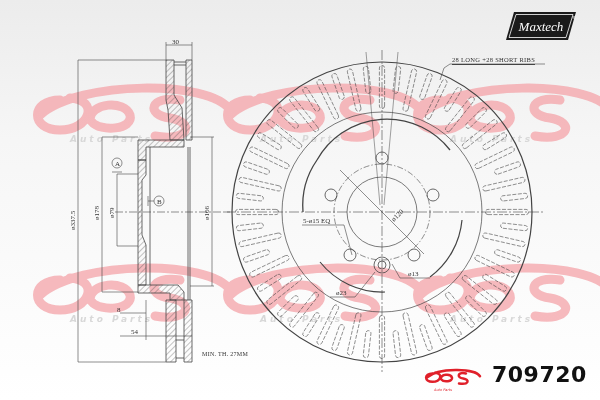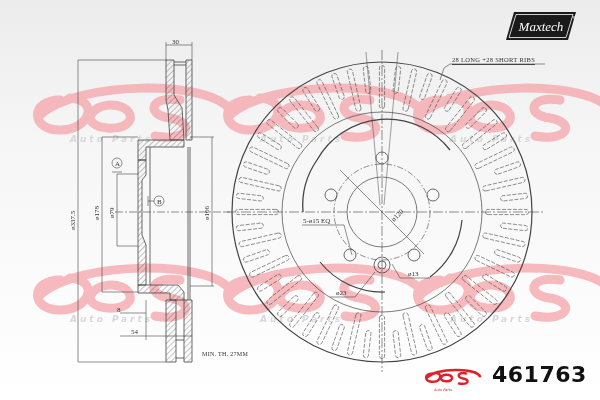--- a/index.html
+++ b/index.html
@@ -244,13 +244,13 @@
 
 <svg width="600" height="400" style="pointer-events:none">
   <g transform="translate(424,365) scale(0.28)" fill="none" stroke="#e0202a" stroke-width="9" stroke-linecap="round">
     <path d="M30 30 C0 30 0 60 30 60 C60 60 70 30 40 28"></path>
     <path d="M60 50 C60 32 95 30 100 45 C104 60 70 62 62 52"></path>
     <path d="M150 30 C120 25 115 45 140 48 C165 52 160 72 125 66"></path>
     <path d="M10 45 C50 10 180 10 200 40"></path>
   </g>
   <text x="434" y="391" font-size="3.5" fill="#e0202a" font-family="DejaVu Sans, sans-serif" font-style="italic">Auto Parts</text>
 </svg>
-<div class="part-number">461763</div>
+<div class="part-number">709720</div>
 
 </body></html>

